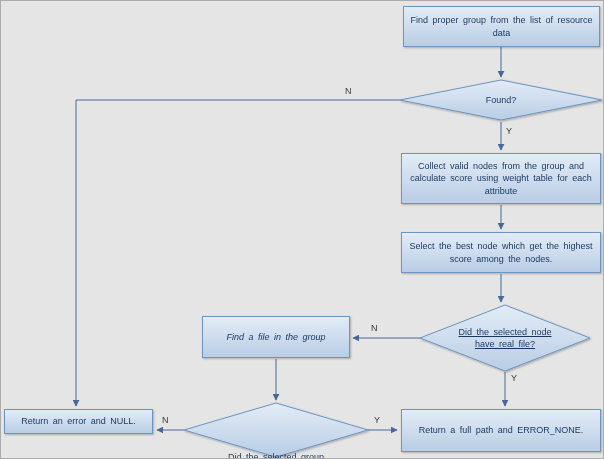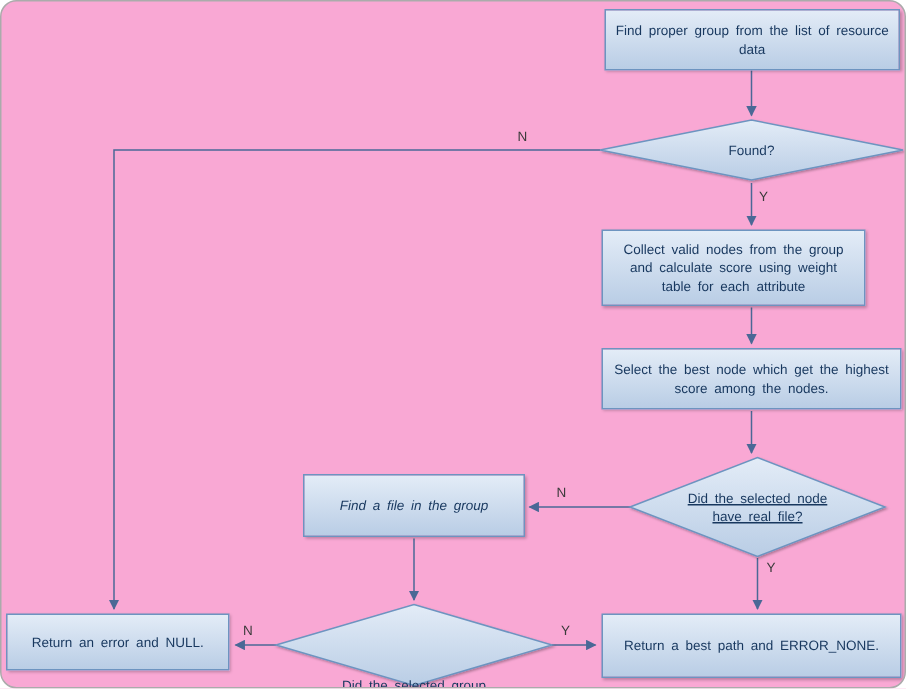--- a/index.html
+++ b/index.html
@@ -1,23 +1,23 @@
 <!DOCTYPE html>
 <html><head>
 <meta charset="utf-8">
 <style>
   * { margin: 0; padding: 0; box-sizing: border-box; }
   html, body { background: #ffffff; font-family: "Liberation Sans", sans-serif; }
   .canvas {
     position: relative;
     width: 604px;
     height: 459px;
-    background: #f9a8d4;
+    background: #e5e5e5;
     border: 1px solid #ababab;
-    border-radius: 11px;
+    border-radius: 0;
     overflow: hidden;
   }
   svg.wires { position: absolute; left: 0; top: 0; width: 604px; height: 459px; }
   .node {
     position: absolute;
     display: flex;
     align-items: center;
     justify-content: center;
     text-align: center;
     font-size: 9px;
@@ -33,24 +33,24 @@
   }
   .dtext { pointer-events: none; text-align: center; }
   .edge-label {
     position: absolute;
     font-size: 9px;
     color: #3a3a3a;
   }
 
   
   .n-find-group   { left: 402px; top: 5px;   width: 197px; height: 41px; }
-  .n-collect      { left: 400px; top: 152px; width: 176px; height: 51px; }
+  .n-collect      { left: 400px; top: 152px; width: 200px; height: 51px; }
   .n-select       { left: 400px; top: 231px; width: 200px; height: 41px; justify-content: flex-end; }
   .n-find-file    { left: 201px; top: 315px; width: 148px; height: 42px; font-style: italic; }
-  .n-return-error { left: 3px;   top: 408px; width: 149px; height: 38px; }
+  .n-return-error { left: 3px;   top: 408px; width: 149px; height: 25px; }
   .n-return-path  { left: 400px; top: 408px; width: 200px; height: 43px; }
 
   .t-found        { left: 430px; top: 92px;  width: 140px; height: 14px; }
   .t-node-file    { left: 449px; top: 318px; width: 110px; height: 38px; text-decoration: underline; }
   .t-group-file   { left: 220px; top: 411px; width: 110px; height: 38px; margin-top: 32px; }
 
   .l-found-n  { left: 344px; top: 85px;  }
   .l-found-y  { left: 505px; top: 125px; }
   .l-node-n   { left: 370px; top: 322px; }
   .l-node-y   { left: 510px; top: 372px; }
@@ -101,21 +101,21 @@
   <div class="node box n-select">
     <span>Select the best node which get the highest score among the nodes.</span>
   </div>
   <div class="node box n-find-file">
     <span>Find a file in the group</span>
   </div>
   <div class="node box n-return-error">
     <span>Return an error and NULL.</span>
   </div>
   <div class="node box n-return-path">
-    <span>Return a best path and ERROR_NONE.</span>
+    <span>Return a full path and ERROR_NONE.</span>
   </div>
 
   <div class="node dtext t-found">Found?</div>
   <div class="node dtext t-node-file">Did the selected node have real file?</div>
   <div class="node dtext t-group-file">Did the selected group have real file?</div>
 
   <div class="edge-label l-found-n">N</div>
   <div class="edge-label l-found-y">Y</div>
   <div class="edge-label l-node-n">N</div>
   <div class="edge-label l-node-y">Y</div>

